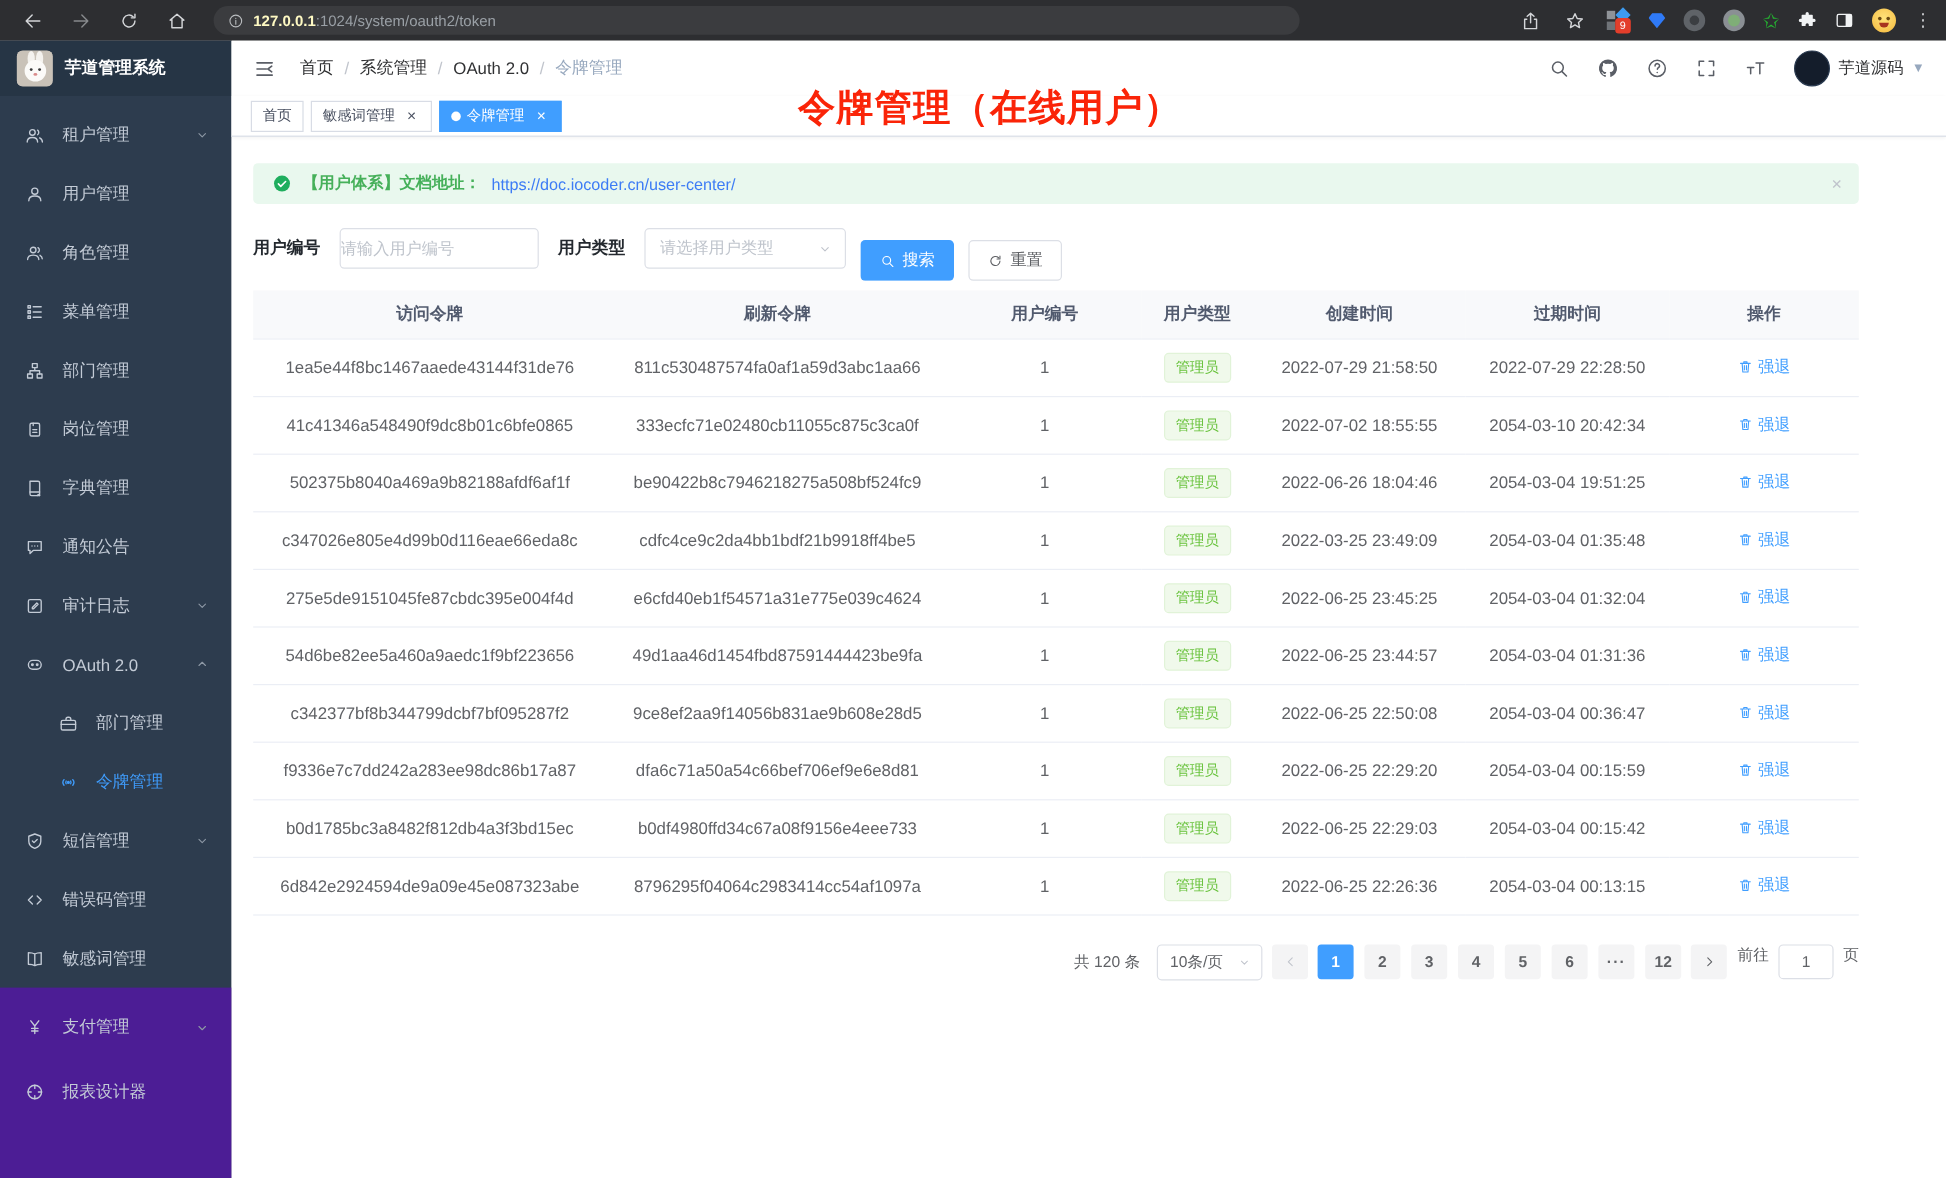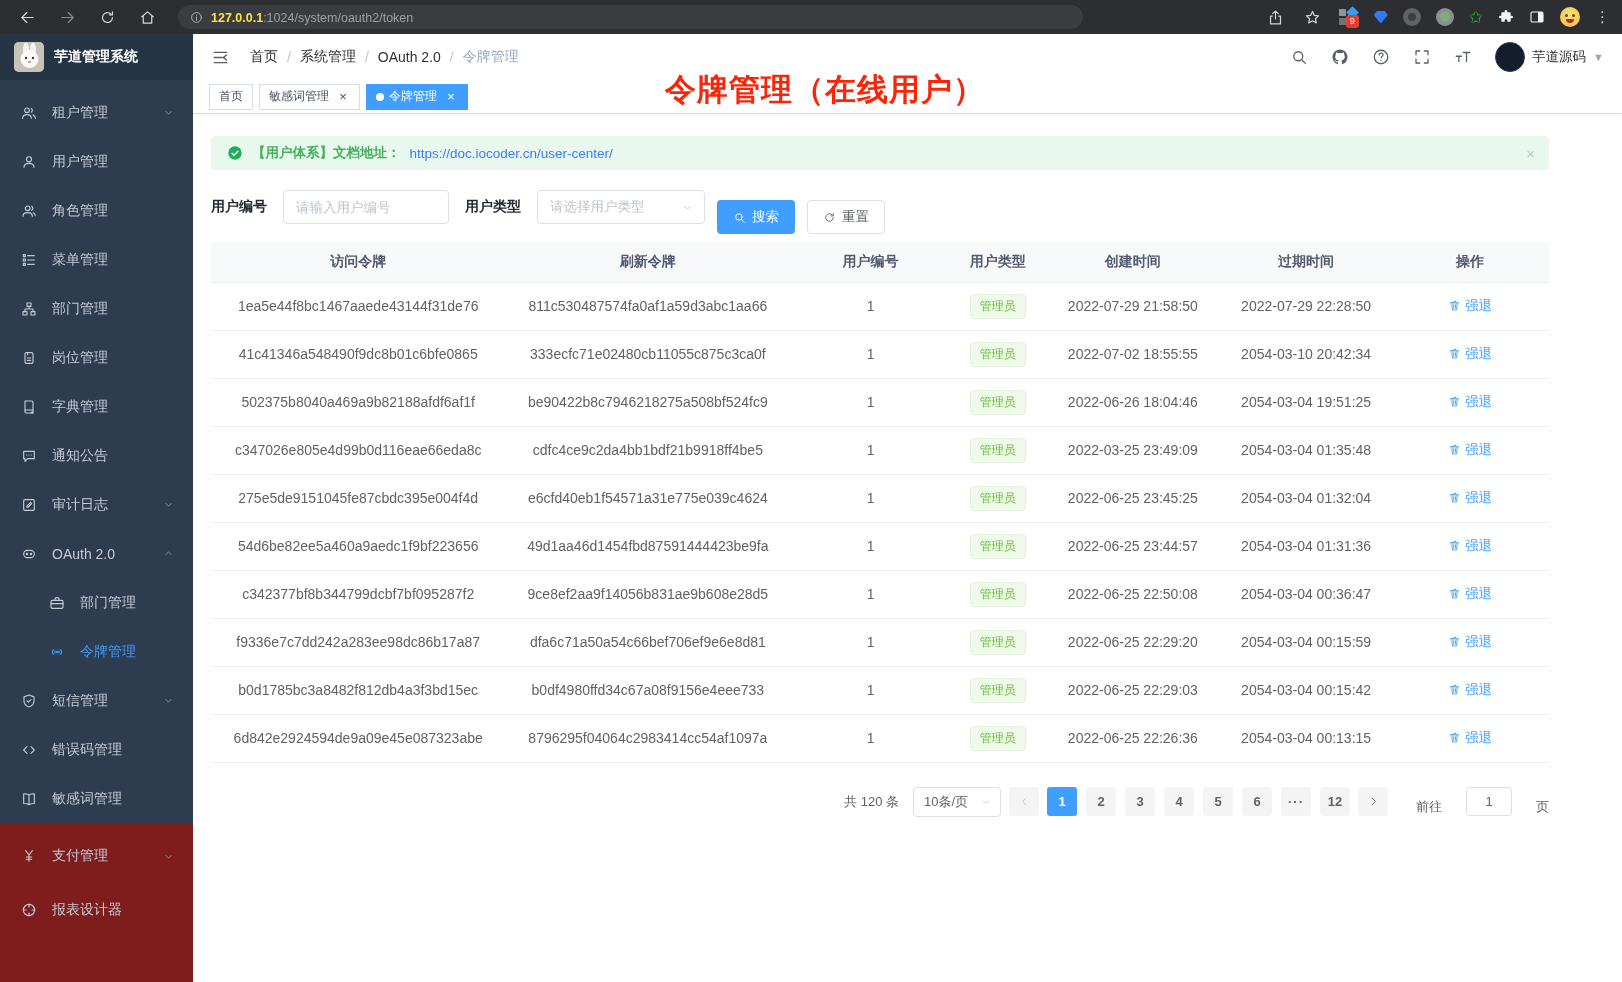--- a/index.html
+++ b/index.html
@@ -7,21 +7,21 @@
   body { font-family:"Liberation Sans","DejaVu Sans",sans-serif; font-size:14px; background:#fff; }
   .ico svg, [data-icon] svg { width:1em; height:1em; display:block; }
 
   
   .chrome { height:34px; background:#2d2e31; display:flex; align-items:center; padding:0 12px; gap:10px; }
   .chrome .navic { width:30px; height:26px; display:flex; align-items:center; justify-content:center;
                    color:#d3d5d8; font-size:17px; border-radius:14px; flex:0 0 auto; }
   .chrome .navic.dim { color:#87898c; }
   .urlbar { flex:0 0 905px; height:24px; background:#3b3c3f; border-radius:12px; display:flex; align-items:center;
             padding:0 12px; gap:8px; color:#c6c8cb; margin-left:6px; }
-  .urlbar .host { color:#fde047; font-size:12.5px; font-weight:700; }
+  .urlbar .host { color:#fef9c3; font-size:12.5px; font-weight:700; }
   .urlbar .path { color:#9aa0a6; font-size:12.5px; }
   .urlbar .info { font-size:13px; color:#b9bcbf; }
   .chrome-right { display:flex; align-items:center; gap:15px; margin-left:auto; }
   .chrome-right .navic { width:22px; }
   .extwrap { position:relative; width:20px; height:20px; }
   .extwrap .sq1 { position:absolute; left:0; top:2px; width:7px; height:7px; background:#8f9398; }
   .extwrap .sq2 { position:absolute; left:0; top:11px; width:7px; height:7px; background:#6f7378; }
   .extwrap .dia { position:absolute; left:9px; top:1px; width:9px; height:9px; background:#3d9bf0; transform:rotate(45deg); }
   .extwrap .badge { position:absolute; left:7px; top:8px; min-width:13px; height:13px; background:#e33e2b; color:#fff;
                     font-size:9px; line-height:13px; text-align:center; border-radius:3px; padding:0 2px; }
@@ -46,21 +46,21 @@
   .logo-bar .ttl { color:#fff; font-size:14px; font-weight:700; white-space:nowrap; }
   .logo-img { width:30px; height:30px; border-radius:5px; overflow:hidden; background:#b9b3ac; flex:0 0 auto; }
   .menu { padding-top:8px; }
   .mi { height:49px; display:flex; align-items:center; padding:0 18px 0 21px; color:#c3cbd6; font-size:14px; cursor:pointer; }
   .mi .mic { font-size:16px; width:16px; margin-right:15px; color:#c3cbd6; flex:0 0 auto; }
   .mi .mil { flex:1; white-space:nowrap; }
   .mi .mch { font-size:13px; color:#8d98a5; }
   .mi.child { padding-left:49px; }
   .mi.active, .mi.active .mic { color:#3f9bfa; }
   .sidebar-lower { flex:1; background:#344burg; }
-  .sidebar-lower { background:#7f1d1d; padding-top:6px; }
+  .sidebar-lower { background:#4c1d95; padding-top:6px; }
   .sidebar-lower .mi { height:54px; }
 
   
   .main { flex:1; display:flex; flex-direction:column; position:relative; background:#fff; min-width:0; }
   .overlay-title { position:absolute; left:472px; top:35px; color:#fa2408; font-size:31px; font-weight:700;
                    letter-spacing:1px; z-index:30; white-space:nowrap; }
 
   .navbar { height:46px; display:flex; align-items:center; padding:0 18px; gap:8px; background:#fff; }
   .hamb { font-size:19px; color:#5a5e66; margin-right:12px; cursor:pointer; }
   .bc { display:flex; align-items:center; gap:9px; font-size:14px; }
@@ -87,21 +87,21 @@
   
   .alert { height:34px; background:#e9f8ee; border-radius:4px; display:flex; align-items:center; padding:0 16px; gap:9px; position:relative; }
   .alert .aicon { font-size:16px; color:#1fae5e; }
   .alert .atext { color:#46b05a; font-size:13.5px; font-weight:600; }
   .alert .alink { color:#3d7cf5; font-size:13.5px; text-decoration:none; cursor:pointer; }
   .alert .aclose { position:absolute; right:14px; color:#c0c4cc; font-size:15px; cursor:pointer; }
 
   
   .filters { margin-top:20px; display:flex; align-items:center; height:34px; }
   .flabel { font-weight:700; color:#24292f; font-size:14px; margin-right:16px; white-space:nowrap; }
-  .ftext { width:166px; height:34px; border:1px solid #dcdfe6; border-radius:4px; padding:0 12px; font-size:13.5px;
+  .ftext { width:166px; height:34px; border:1px solid #dcdfe6; border-radius:4px; padding:0 0; font-size:13.5px;
            color:#a21caf; outline:none; margin-right:16px; font-family:inherit; }
   .ftext::placeholder { color:#bfc4cc; }
   .fselect { width:168px; height:34px; border:1px solid #dcdfe6; border-radius:4px; padding:0 10px 0 12px; font-size:13.5px;
              color:#bfc4cc; display:flex; align-items:center; justify-content:space-between; margin-right:12px; cursor:pointer; }
   .fselect .sarr { color:#c0c4cc; font-size:13px; }
   .btn { height:34px; border-radius:4px; border:1px solid transparent; font-size:13.5px; display:inline-flex; align-items:center;
          gap:6px; padding:0 15px; cursor:pointer; font-family:inherit;margin-top:20px; }
   .btn .bico { font-size:13px; }
   .btn-primary { background:#409eff; color:#fff; margin-right:12px; }
   .btn-plain { background:#fff; color:#606266; border-color:#dcdfe6; }
@@ -124,21 +124,21 @@
            justify-content:space-between; padding:0 8px 0 10px; color:#606266; cursor:pointer; }
   .psize .sarr { color:#c0c4cc; font-size:12px; }
   .parrow { width:30px; height:29px; background:#f4f4f5; border:none; border-radius:3px; display:flex; align-items:center;
             justify-content:center; color:#606266; cursor:pointer; font-size:13px; }
   .parrow.disabled { color:#c0c4cc; }
   .pages { display:flex; align-items:center; gap:9px; }
   .pnum { min-width:30px; height:29px; background:#f4f4f5; border:none; border-radius:3px; color:#606266; font-size:13px;
           font-weight:700; cursor:pointer; font-family:inherit; }
   .pnum.on { background:#409eff; color:#fff; }
   .pnum.dots { letter-spacing:1px; font-weight:700; }
-  .pjump { display:flex; align-items:flex-end; gap:24px; margin-left:20px; }
+  .pjump { display:flex; align-items:flex-start; gap:8px; margin-left:1px; }
   .pjump input { width:46px; height:29px; border:1px solid #dcdfe6; border-radius:4px; text-align:center; font-size:13px;
                  color:#606266; outline:none; font-family:inherit; }
 </style>
 </head>
 <body>
 
 <div class="chrome">
   <span class="navic ico" data-icon="back">
       <svg viewBox="0 0 24 24" fill="none" stroke="currentColor" stroke-width="1.7" stroke-linecap="round" stroke-linejoin="round">
         <path d="M20 12H5M11 5l-7 7 7 7"></path>

